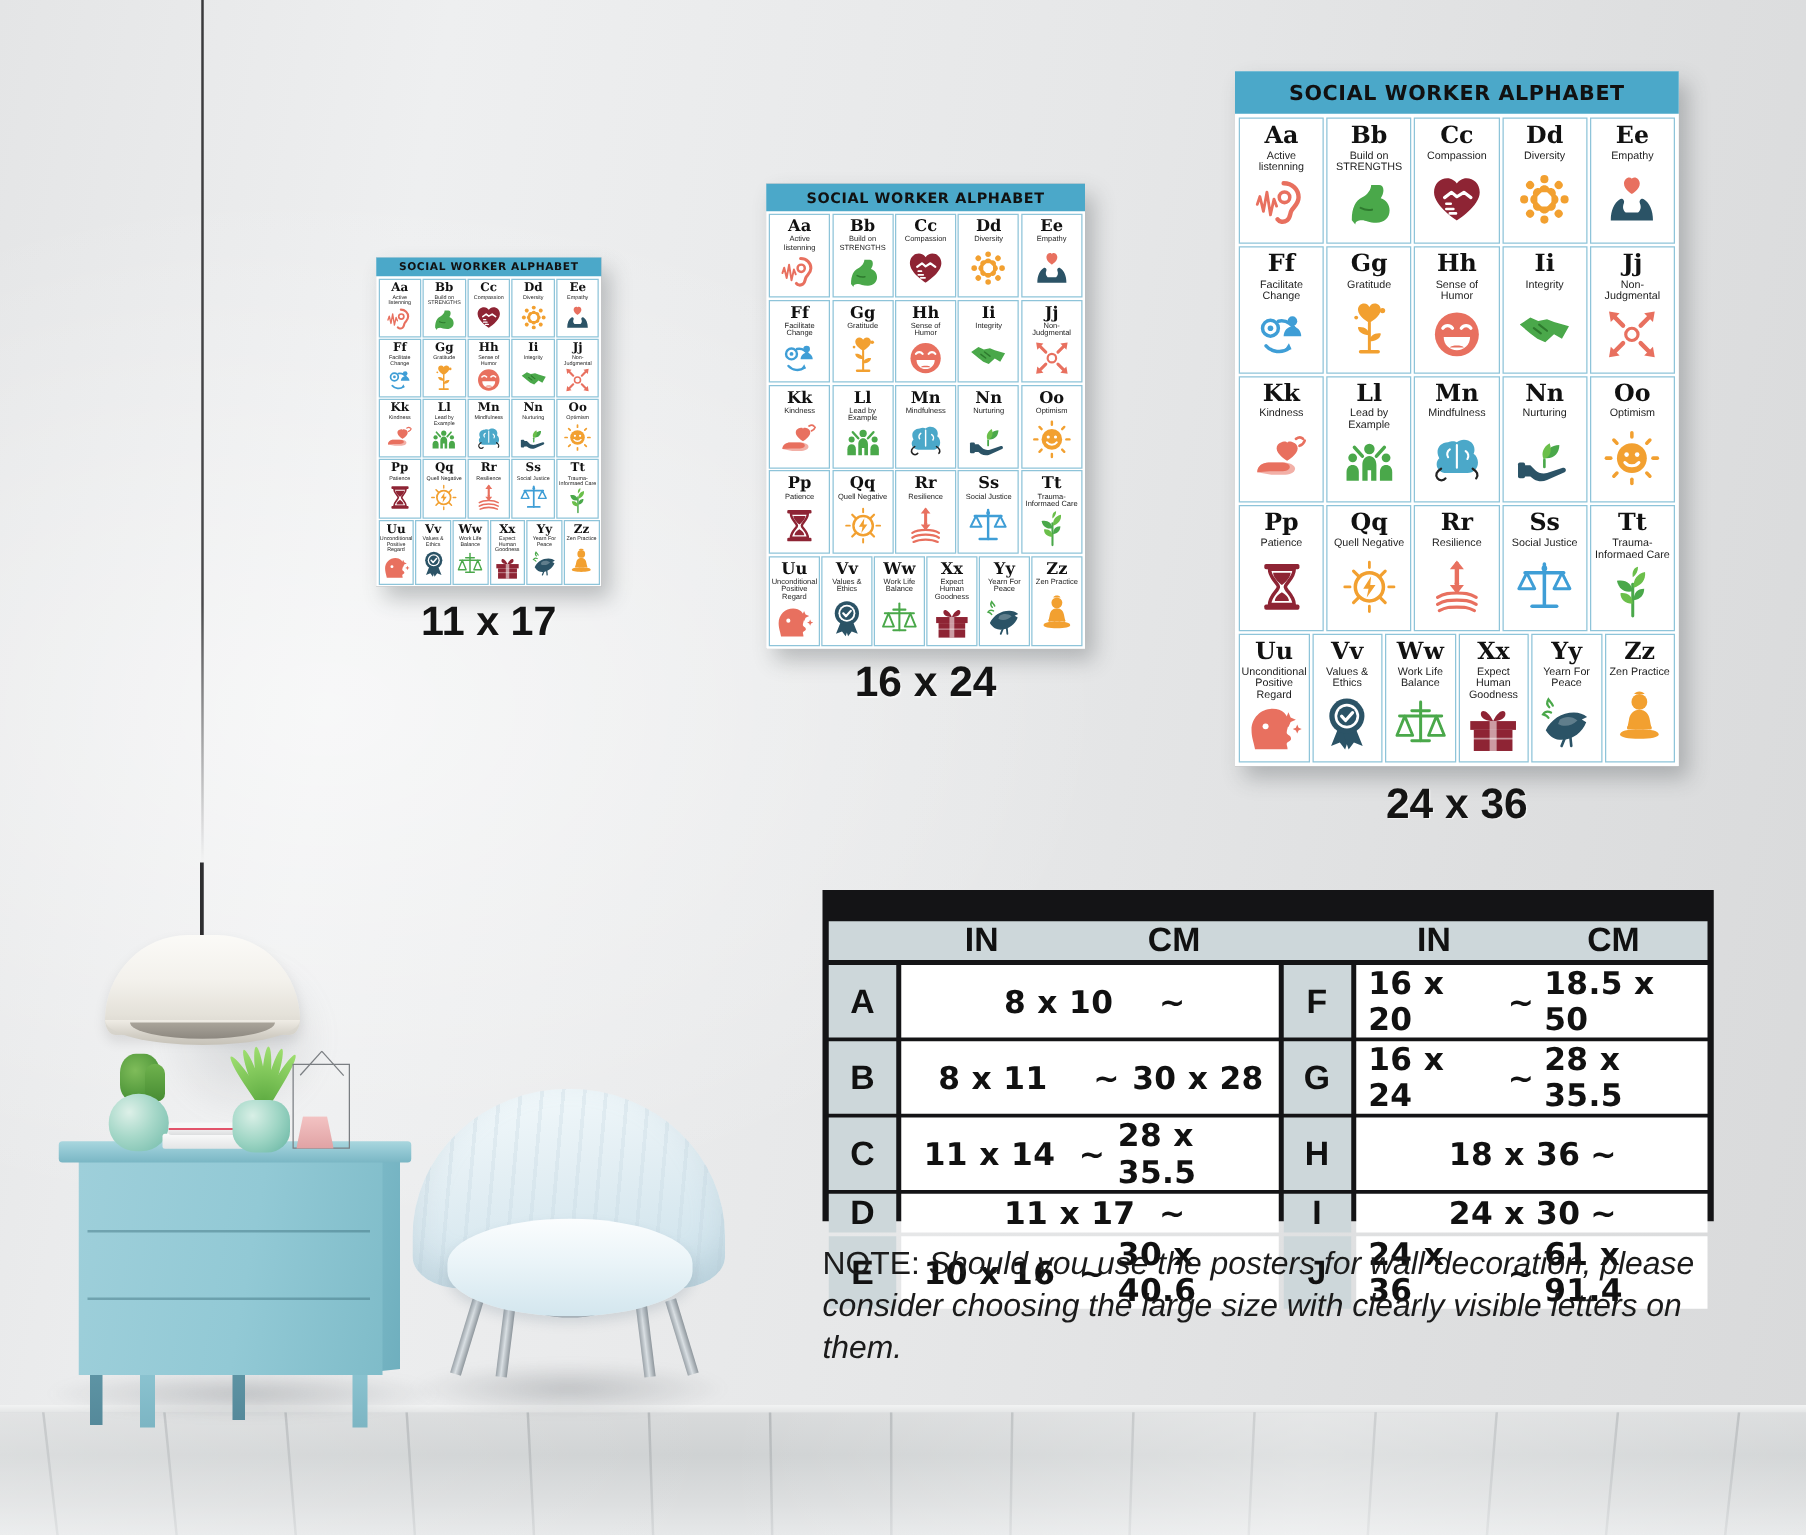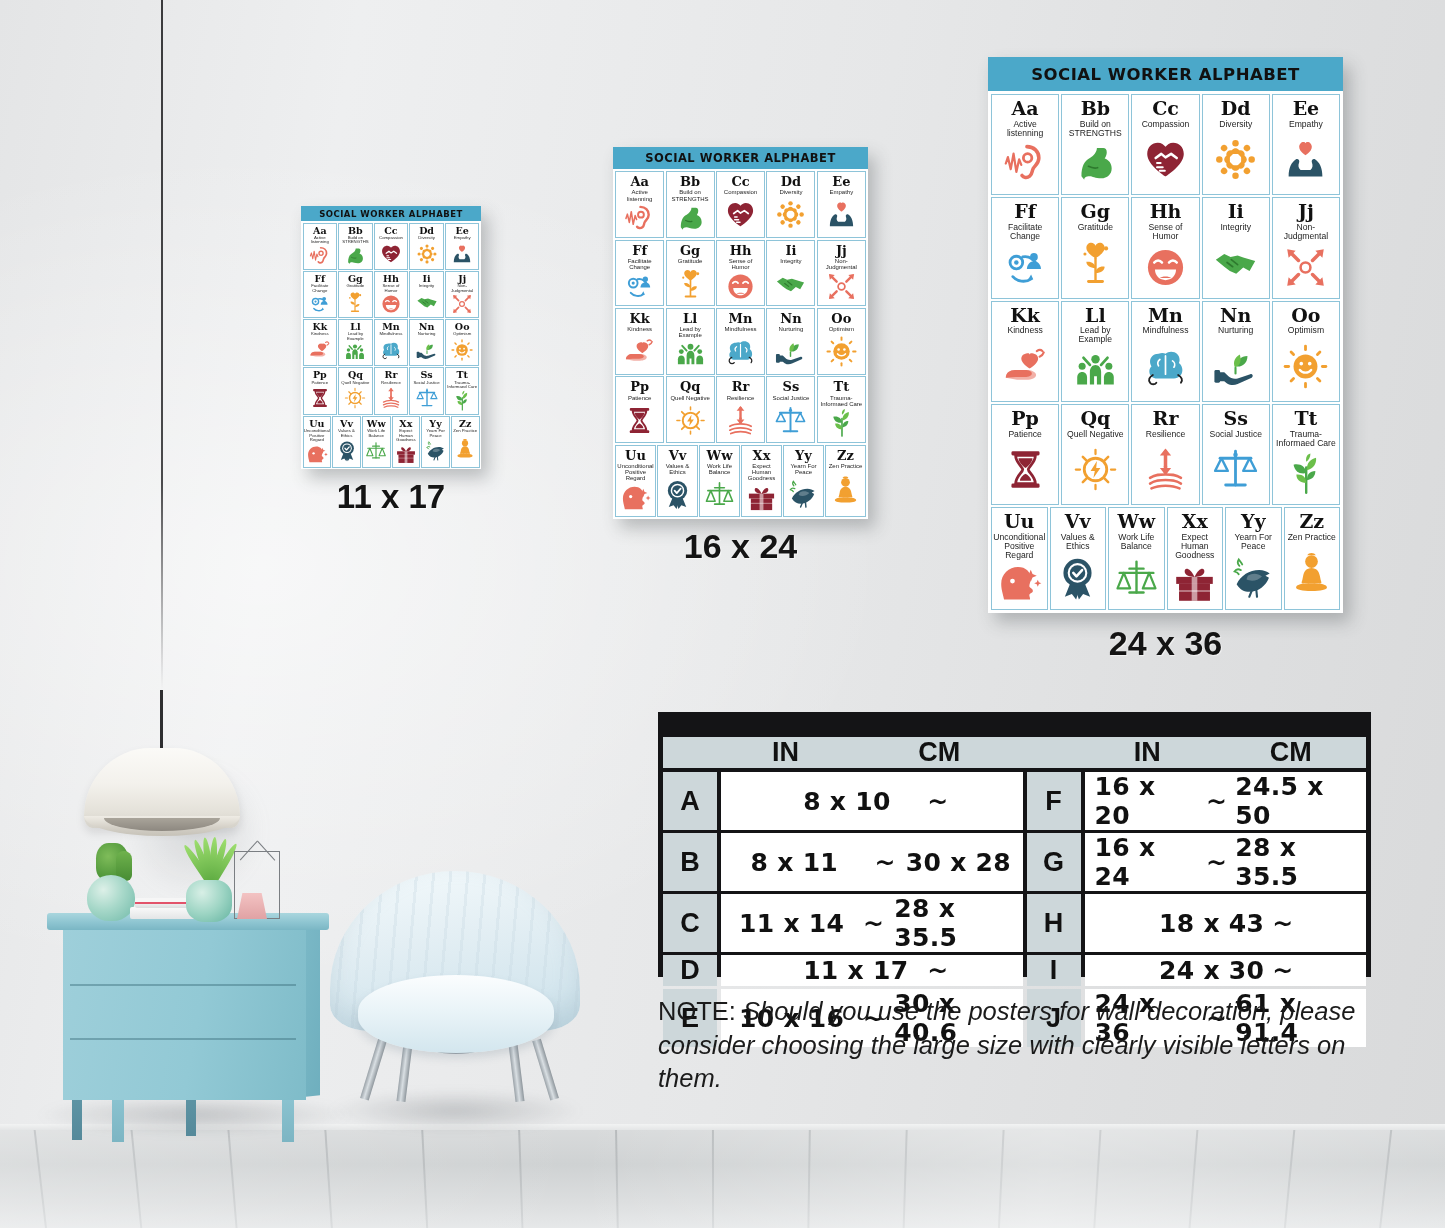--- a/index.html
+++ b/index.html
@@ -1591,21 +1591,21 @@
         <div class="tr">
     <div class="tcode">A</div>
     <div class="tval" style="flex:2.25;">
       <span class="sp" style="min-width:132px;text-align:left;padding-left:18px;">8 x 10</span>
       <span class="sp" style="padding:0 10px;">~</span>
     </div>
     <div class="tcode">F</div>
     <div class="tval" style="flex:2.1;">
       <span class="sp" style="min-width:112px;text-align:left;padding-left:10px;">16 x 20</span>
       <span class="sp" style="padding:0 8px;">~</span>
-      <span class="sp">24.5 x 50</span>
+      <span class="sp">18.5 x 50</span>
     </div>
   </div>
         <div class="tr">
     <div class="tcode">B</div>
     <div class="tval" style="flex:2.25;">
       <span class="sp" style="min-width:132px;text-align:left;padding-left:18px;">8 x 11</span>
       <span class="sp" style="padding:0 10px;">~</span>
       <span class="sp">30 x 28</span>
     </div>
     <div class="tcode">G</div>
@@ -1617,21 +1617,21 @@
   </div>
         <div class="tr">
     <div class="tcode">C</div>
     <div class="tval" style="flex:2.25;">
       <span class="sp" style="min-width:132px;text-align:left;padding-left:18px;">11 x 14</span>
       <span class="sp" style="padding:0 10px;">~</span>
       <span class="sp">28 x 35.5</span>
     </div>
     <div class="tcode">H</div>
     <div class="tval" style="flex:2.1;">
-      <span class="sp" style="min-width:112px;text-align:left;padding-left:10px;">18 x 43</span>
+      <span class="sp" style="min-width:112px;text-align:left;padding-left:10px;">18 x 36</span>
       <span class="sp" style="padding:0 8px;">~</span>
     </div>
   </div>
         <div class="tr">
     <div class="tcode">D</div>
     <div class="tval" style="flex:2.25;">
       <span class="sp" style="min-width:132px;text-align:left;padding-left:18px;">11 x 17</span>
       <span class="sp" style="padding:0 10px;">~</span>
     </div>
     <div class="tcode">I</div>

